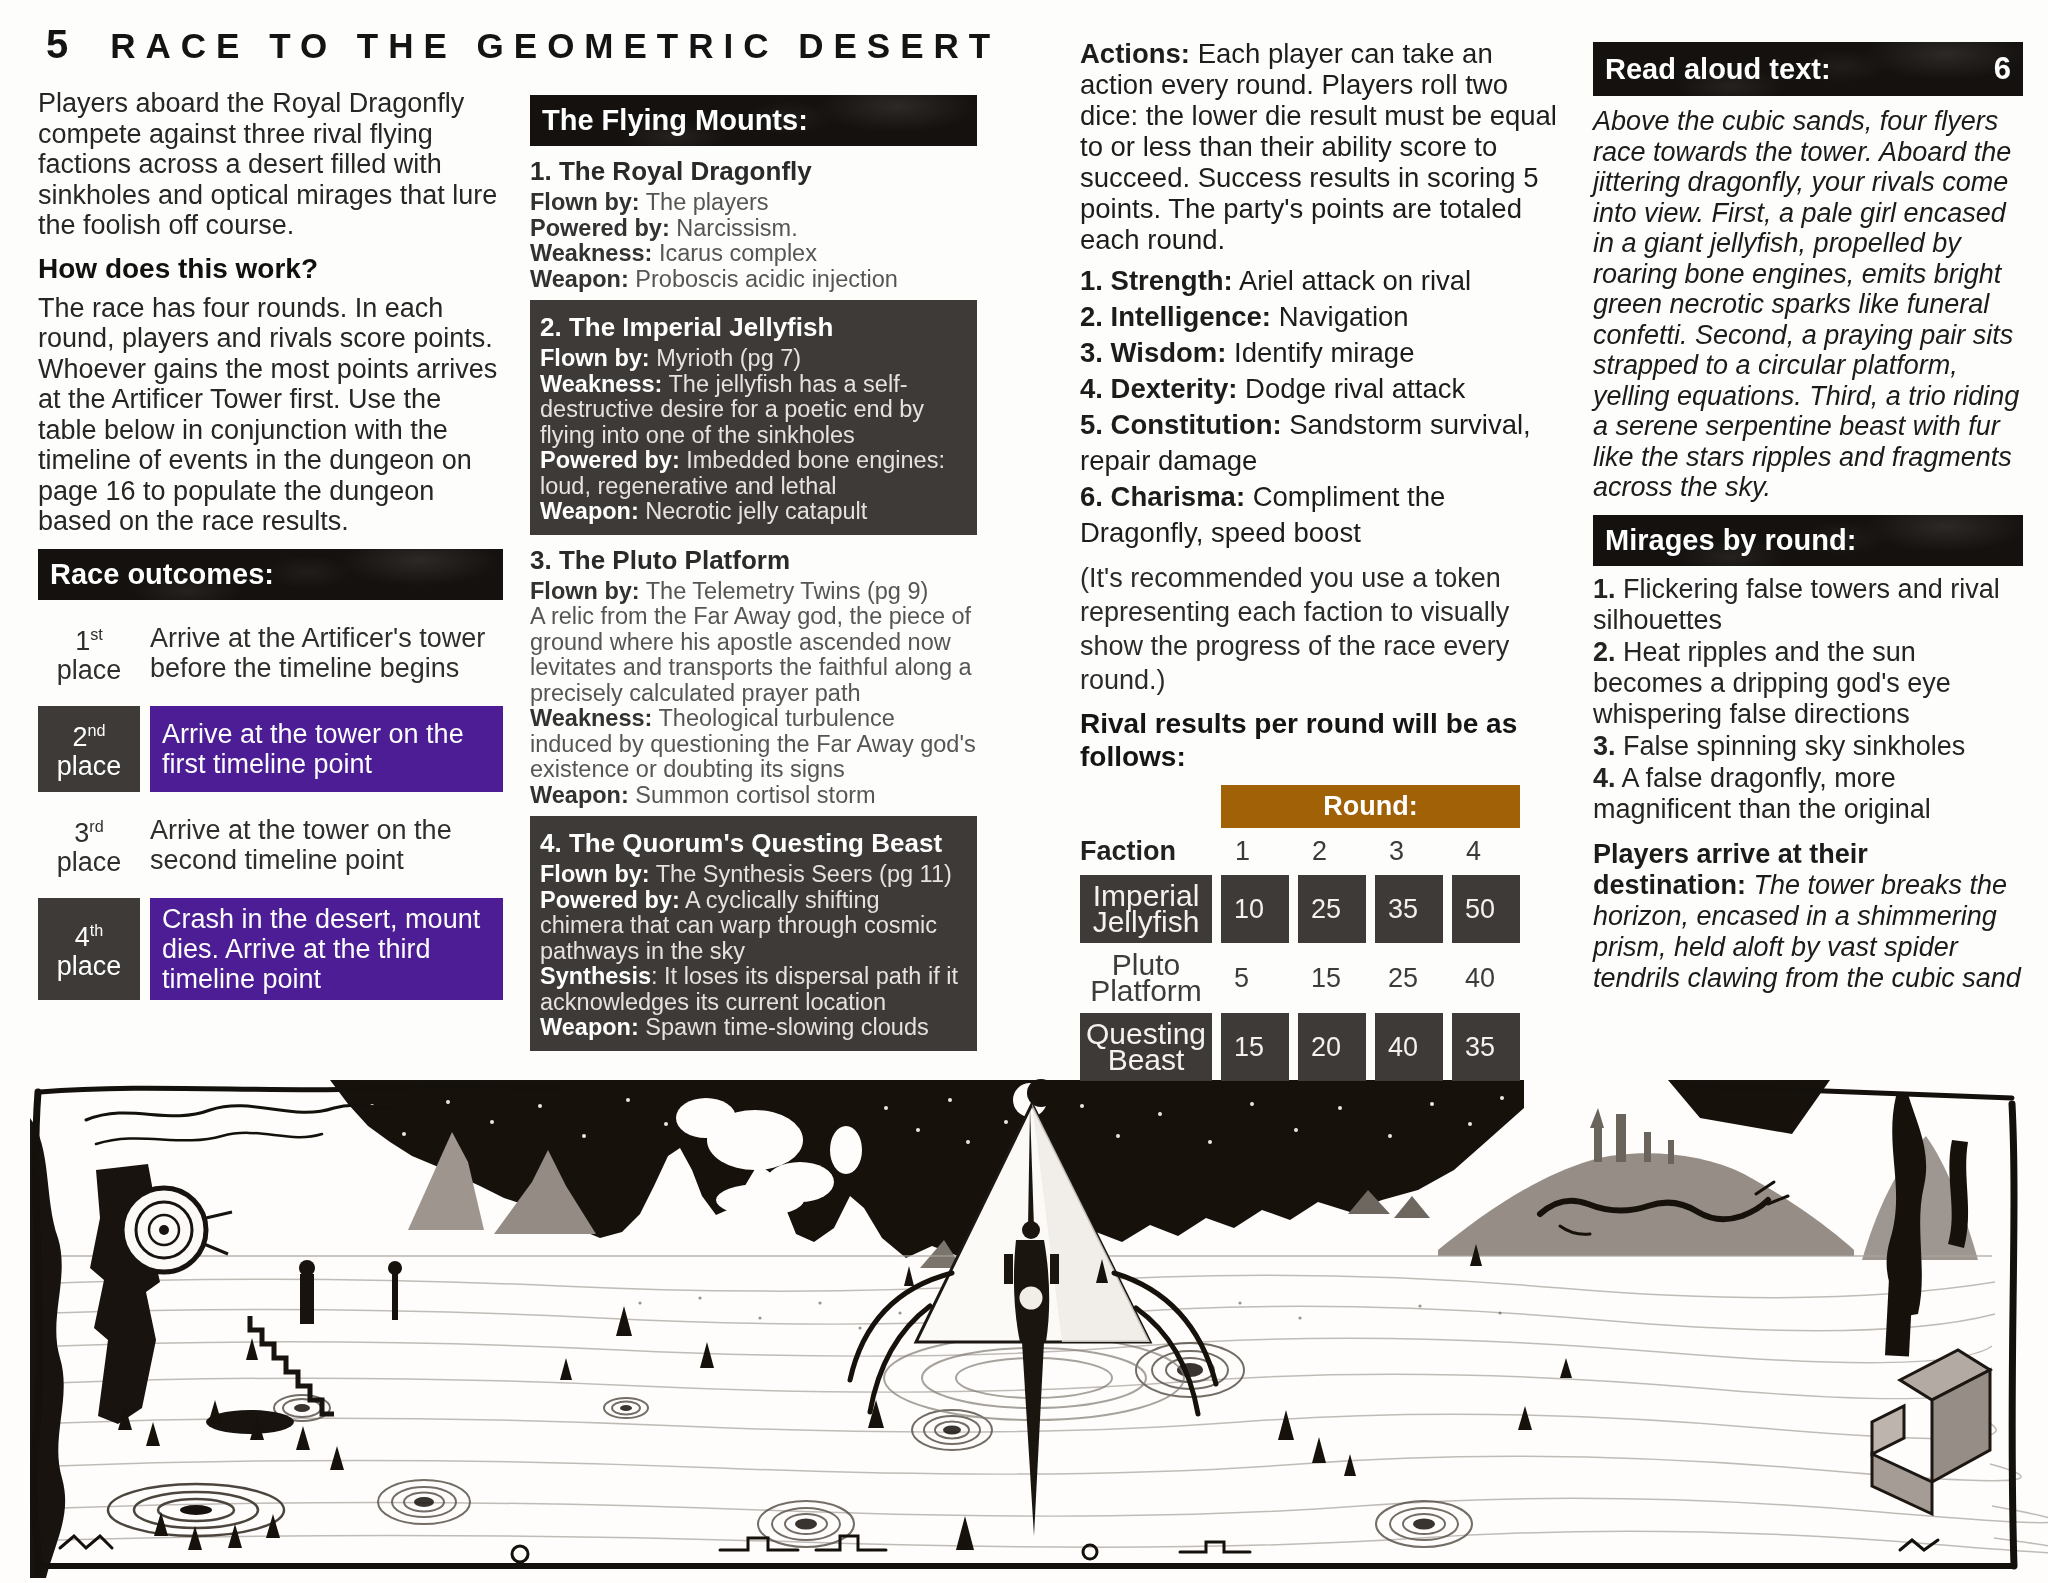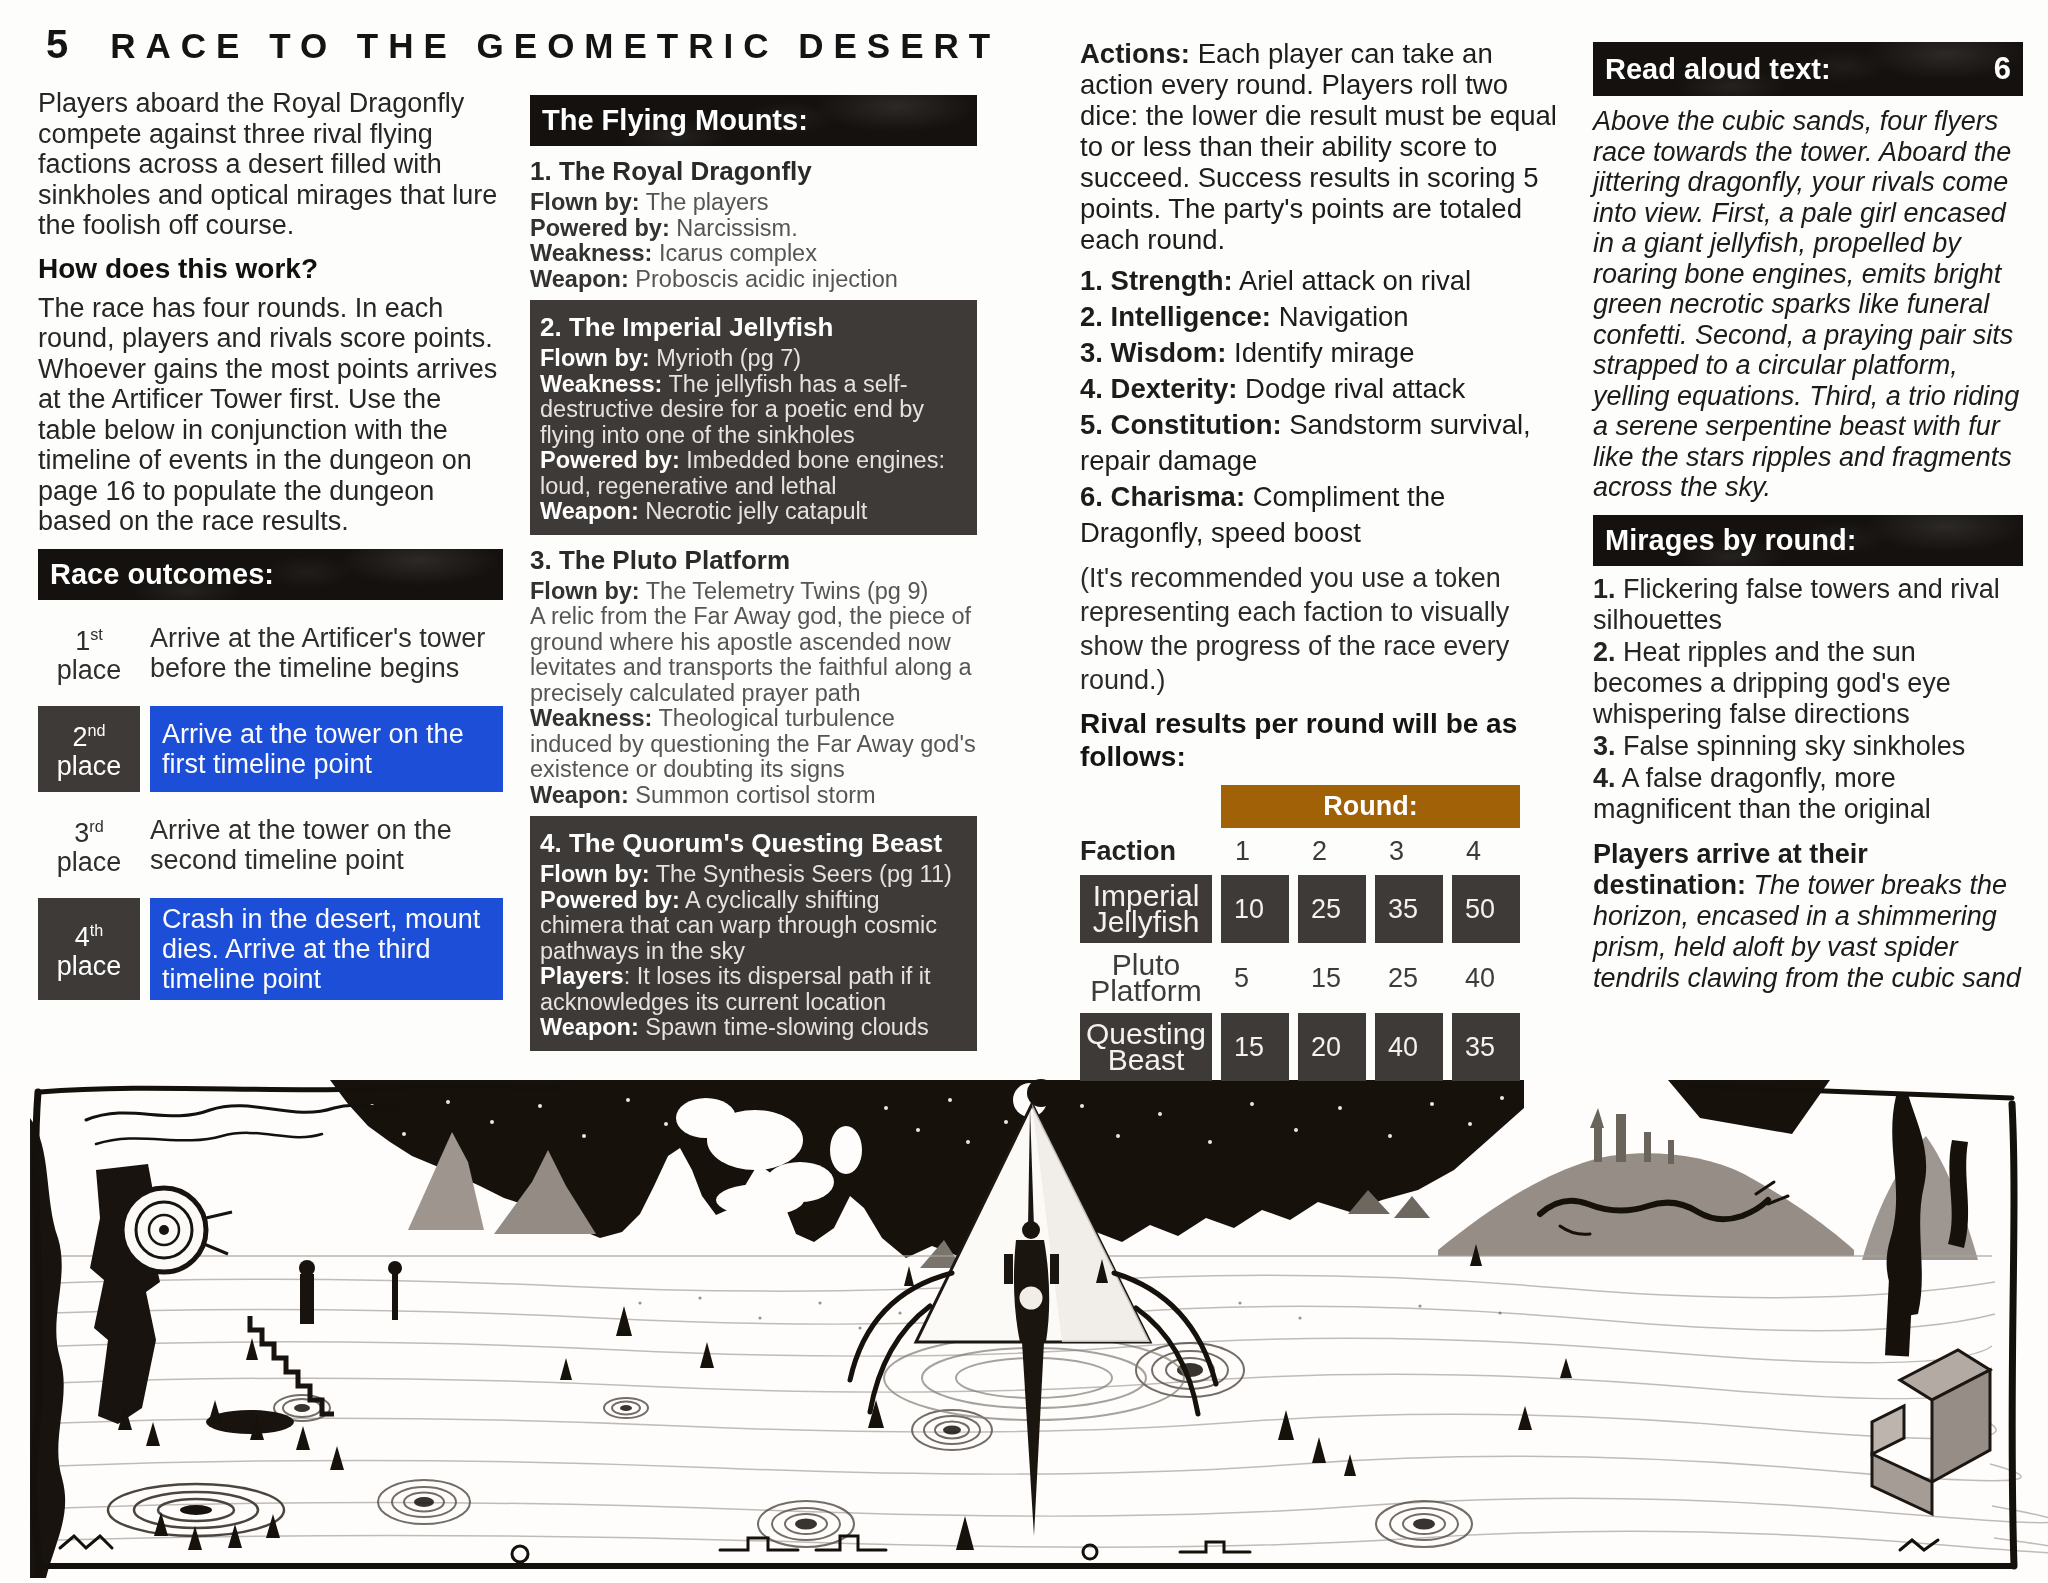--- a/index.html
+++ b/index.html
@@ -22,21 +22,21 @@
   .col1{left:38px;top:88px;width:465px;}
   .body{font-size:27px;line-height:30.5px;color:#262626;margin:0 0 12px;}
   .h2{font-size:28px;font-weight:800;color:#111;margin:4px 0 8px;}
   .orow{display:grid;grid-template-columns:102px 1fr;gap:10px;margin-top:10px;min-height:86px;}
   .orow .place{display:flex;flex-direction:column;justify-content:center;align-items:center;
                font-size:27px;line-height:29px;color:#2e2e2e;}
   .orow .place sup{font-size:60%;}
   .otext{font-size:27px;line-height:30px;display:flex;flex-direction:column;justify-content:center;
          color:#2e2e2e;padding:6px 0;}
   .orow.dark .place{background:#3e3a37;color:#fdfdfd;}
-  .orow.dark .otext{background:#1d4ed8;color:#fdfdfd;padding:6px 12px;}
+  .orow.dark .otext{background:#4c1d95;color:#fdfdfd;padding:6px 12px;}
 
   
   .col2{left:530px;top:95px;width:447px;}
   .col2 .bar{margin-bottom:4px;}
   .mtitle{font-size:26px;font-weight:800;color:#2a2a2a;margin:10px 0 3px;}
   .mline{font-size:23.5px;line-height:25.5px;color:#555;}
   .mline b{color:#323232;font-weight:800;}
   .mcard.dark{background:#3e3a37;color:#e8e5e2;padding:2px 10px 10px;margin:8px 0;}
   .mcard.dark .mtitle{color:#fff;}
   .mcard.dark .mline{color:#e5e2df;}
@@ -149,21 +149,21 @@
           <h3 class="mtitle">3. The Pluto Platform</h3>
           <div class="mline"><b>Flown by:</b> The Telemetry Twins (pg 9)</div>
           <div class="mline">A relic from the Far Away god, the piece of ground where his apostle ascended now levitates and transports the faithful along a precisely calculated prayer path</div>
           <div class="mline"><b>Weakness:</b> Theological turbulence induced by questioning the Far Away god's existence or doubting its signs</div>
           <div class="mline"><b>Weapon:</b> Summon cortisol storm</div>
         </section>
         <section class="mcard dark">
           <h3 class="mtitle">4. The Quorum's Questing Beast</h3>
           <div class="mline"><b>Flown by:</b> The Synthesis Seers (pg 11)</div>
           <div class="mline"><b>Powered by:</b> A cyclically shifting chimera that can warp through cosmic pathways in the sky</div>
-          <div class="mline"><b>Players</b>: It loses its dispersal path if it acknowledges its current location</div>
+          <div class="mline"><b>Synthesis</b>: It loses its dispersal path if it acknowledges its current location</div>
           <div class="mline"><b>Weapon:</b> Spawn time-slowing clouds</div>
         </section>
       </div>
   </section>
 
   <section class="col col3">
     <p class="body3"><b>Actions:</b><span> Each player can take an action every round. Players roll two dice: the lower die result must be equal to or less than their ability score to succeed. Success results in scoring 5 points. The party's points are totaled each round.</span></p>
     <div class="ablist">
         <div class="ab"><b>1.  Strength:</b> Ariel attack on rival</div>
         <div class="ab"><b>2. Intelligence:</b> Navigation</div>

